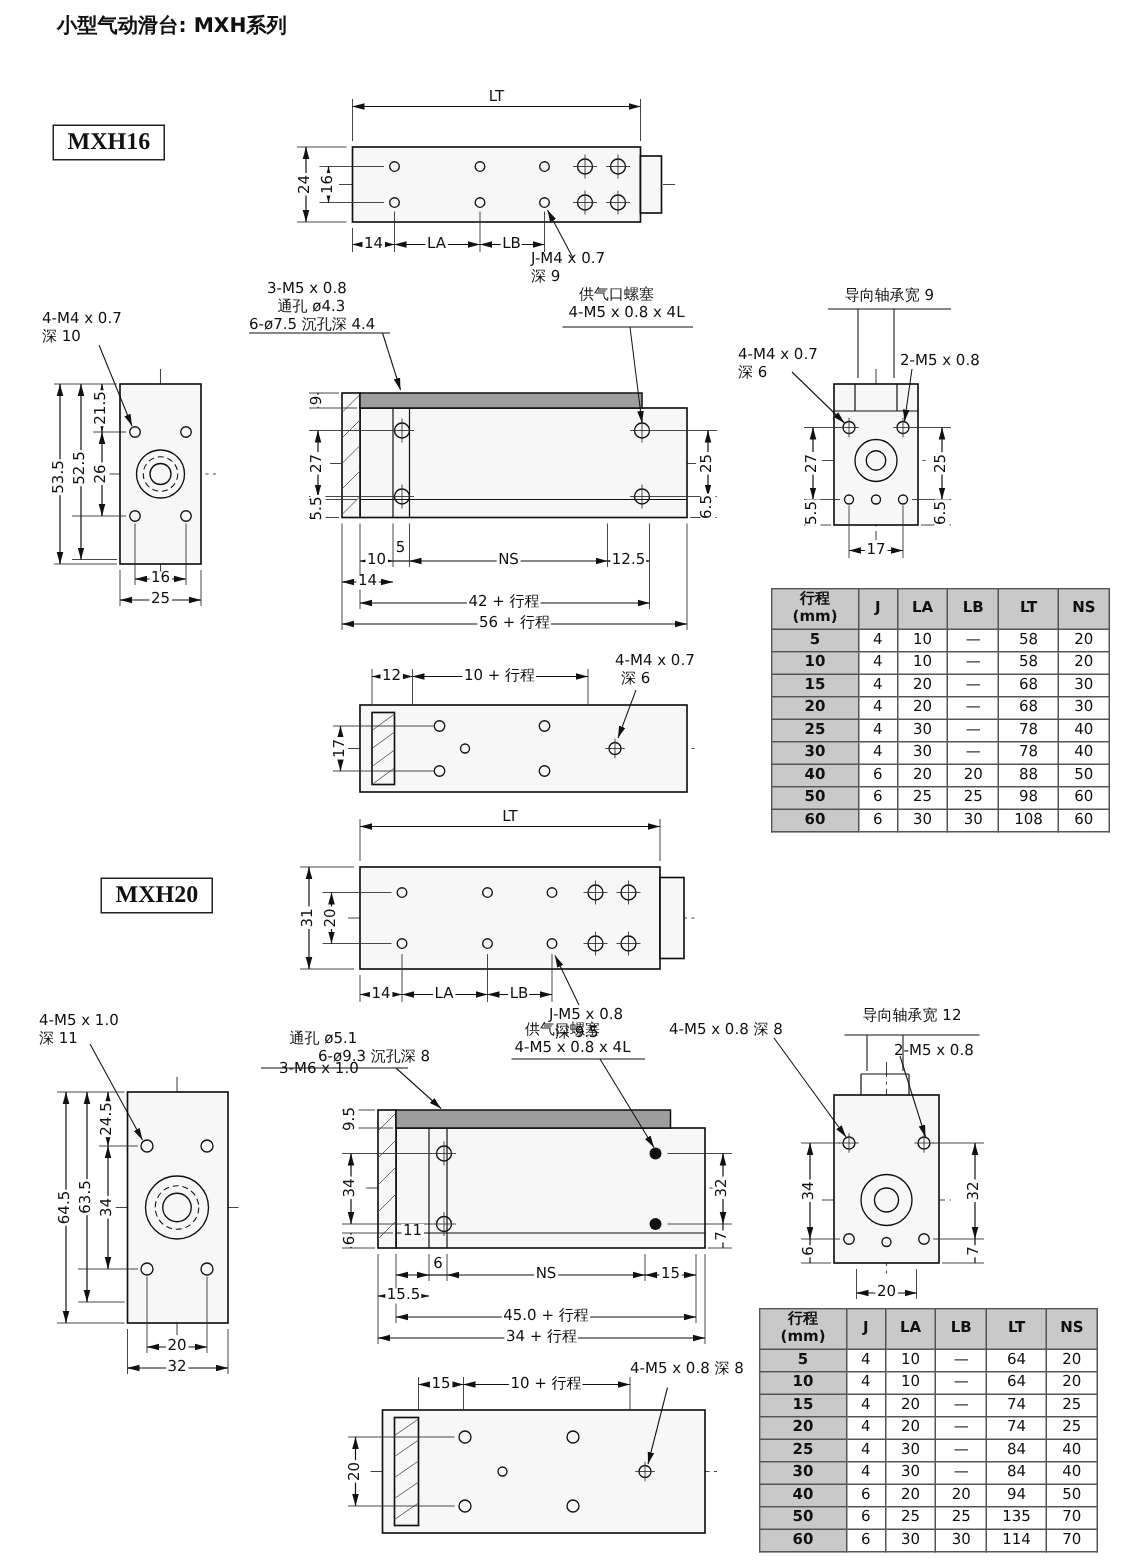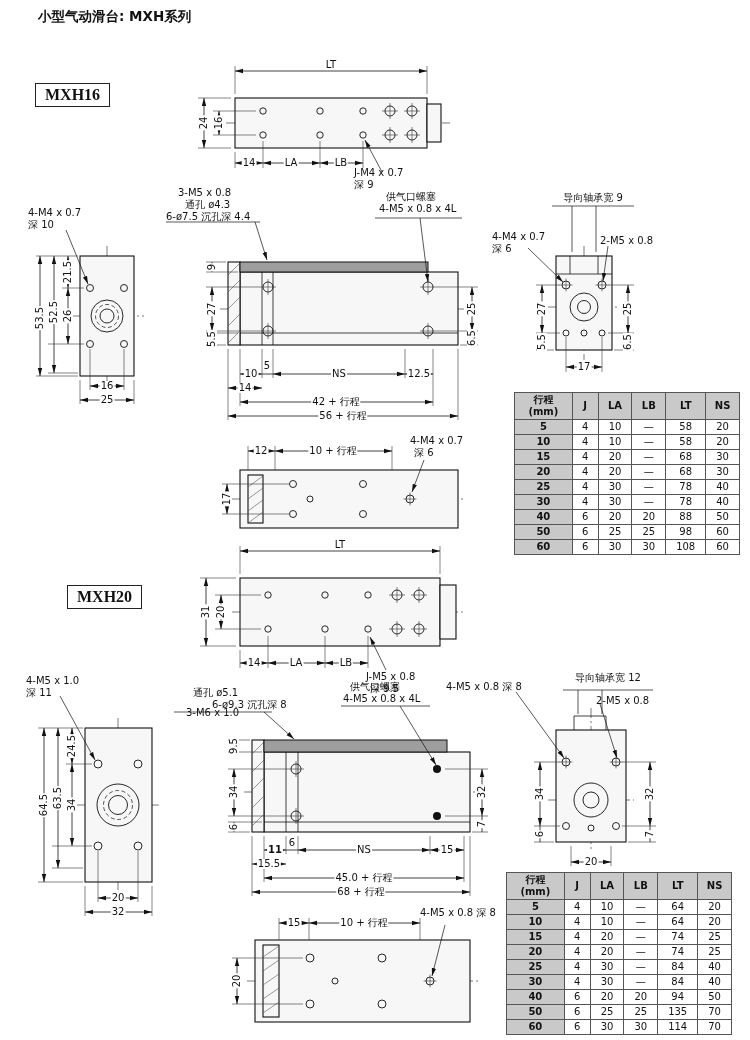--- a/index.html
+++ b/index.html
@@ -464,27 +464,27 @@
 <span class="ann" style="left:186px; top:676px;margin-top:32px;">3-M6 x 1.0</span>
 <span class="ann" style="left:193px; top:688px;">通孔 ø5.1</span>
 <span class="ann" style="left:176px; top:700px;margin-left:36px;">6-ø9.3 沉孔深 8</span>
 <span class="ann" style="left:350px; top:682px;">供气口螺塞</span>
 <span class="ann" style="left:343px; top:694px;">4-M5 x 0.8 x 4L</span>
 <span class="lbl bg rot" style="left:234px; top:746px;">9.5</span>
 <span class="lbl bg rot" style="left:234px; top:792px;">34</span>
 <span class="lbl bg rot" style="left:234px; top:827px;">6</span>
 <span class="lbl bg rot" style="left:482px; top:792px;">32</span>
 <span class="lbl bg rot" style="left:482px; top:824px;">7</span>
-<span class="lbl bg" style="left:275px; top:850px;font-weight:bold;">11</span>
+<span class="lbl bg" style="left:275px; top:821px;">11</span>
 <span class="lbl" style="left:292px; top:843px;">6</span>
 <span class="lbl bg" style="left:364px; top:850px;">NS</span>
 <span class="lbl bg" style="left:447px; top:850px;">15</span>
 <span class="lbl bg" style="left:269px; top:864px;">15.5</span>
 <span class="lbl bg" style="left:364px; top:878px;">45.0 + 行程</span>
-<span class="lbl bg" style="left:361px; top:892px;">68 + 行程</span>
+<span class="lbl bg" style="left:361px; top:892px;">34 + 行程</span>
 
 <span class="ann" style="left:446px; top:682px;">4-M5 x 0.8 深 8</span>
 <span class="lbl bg" style="left:608px; top:678px;">导向轴承宽 12</span>
 <span class="ann" style="left:596px; top:696px;">2-M5 x 0.8</span>
 <span class="lbl bg rot" style="left:540px; top:794px;">34</span>
 <span class="lbl bg rot" style="left:540px; top:834px;">6</span>
 <span class="lbl bg rot" style="left:650px; top:794px;">32</span>
 <span class="lbl bg rot" style="left:650px; top:834px;">7</span>
 <span class="lbl bg" style="left:591px; top:862px;">20</span>
 

